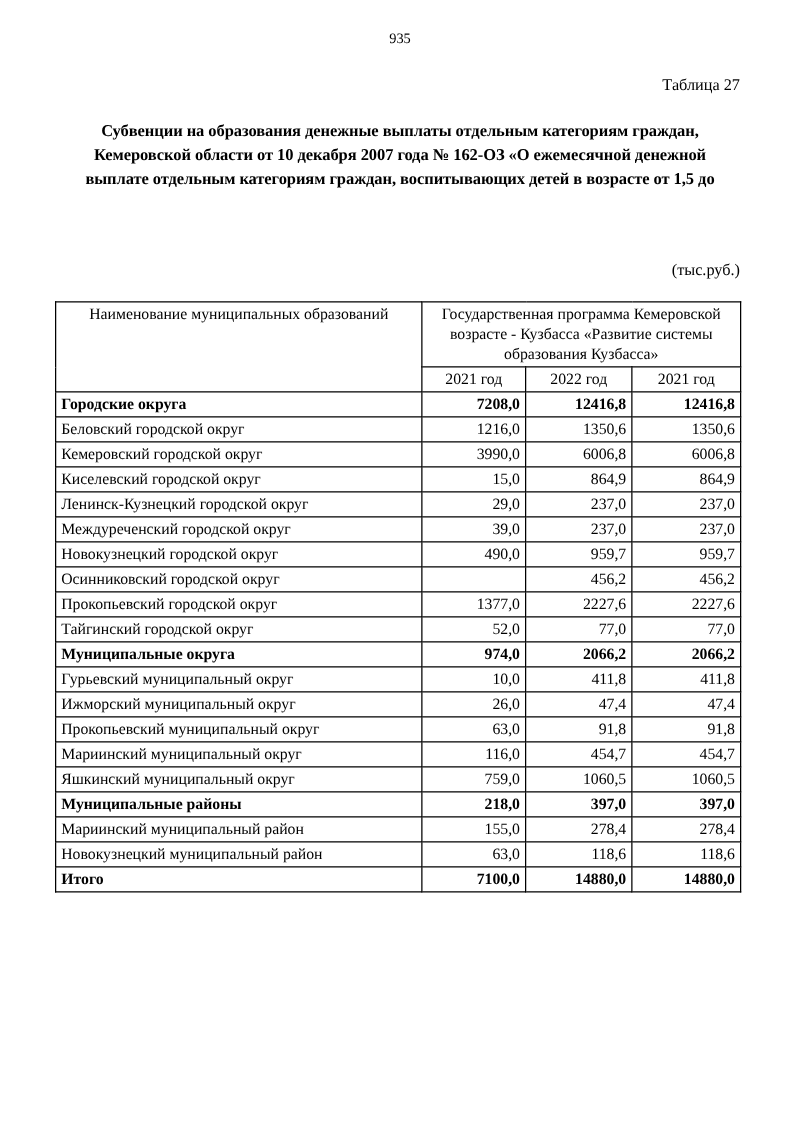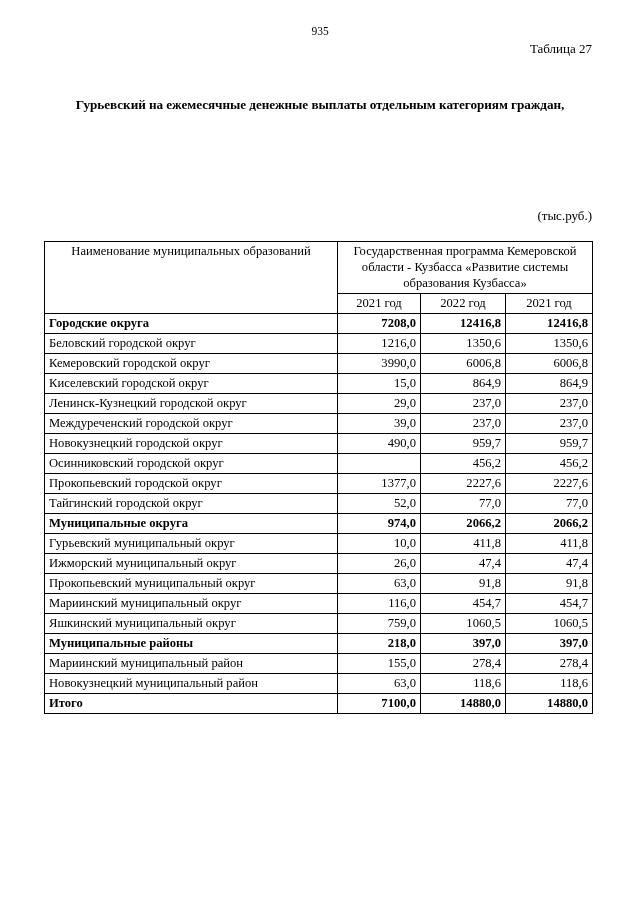--- a/index.html
+++ b/index.html
@@ -26,21 +26,21 @@
     position: absolute;
     top: 24px;
     left: 0;
     width: 640px;
     text-align: center;
     font-size: 11.5px;
     line-height: 14px;
   }
   .table-label {
     position: absolute;
-    top: 41px;
+    top: 60px;
     right: 48px;
     font-size: 13px;
     line-height: 16px;
     margin-left: 44px;
   }
   .doc-title {
     position: absolute;
     top: 95px;
     left: 44px;
     width: 552px;
@@ -122,37 +122,39 @@
 </head>
 <body>
 
 <div class="page">
 
   <div class="page-number">935</div>
 
   <div class="table-label">Таблица 27</div>
 
   <div class="doc-title">
-      <span class="tline">Гурьевский на ежемесячные денежные выплаты отдельным категориям граждан,</span>
+      <span class="tline">Субвенции на образования денежные выплаты отдельным категориям граждан,</span>
+      <span class="tline">Кемеровской области от 10 декабря 2007 года № 162-ОЗ «О ежемесячной денежной</span>
+      <span class="tline">выплате отдельным категориям граждан, воспитывающих детей в возрасте от 1,5 до</span>
     </div>
 
   <div class="units">(тыс.руб.)</div>
 
   <div class="tbl-wrap">
     <table class="fin">
       <colgroup>
         <col class="c-name">
         <col class="c-y1">
         <col class="c-y2">
         <col class="c-y3">
       </colgroup>
       <thead>
         <tr>
           <th class="hdr-name" rowspan="2">Наименование муниципальных образований</th>
-          <th class="hdr-prog" colspan="3">Государственная программа Кемеровской области - Кузбасса «Развитие системы образования Кузбасса»</th>
+          <th class="hdr-prog" colspan="3">Государственная программа Кемеровской возрасте - Кузбасса «Развитие системы образования Кузбасса»</th>
         </tr>
         <tr>
           <th class="hdr-year">2021 год</th>
           <th class="hdr-year">2022 год</th>
           <th class="hdr-year">2021 год</th>
         </tr>
       </thead>
       <tbody>
           <tr class="bold">
             <td class="name">Городские округа</td>

